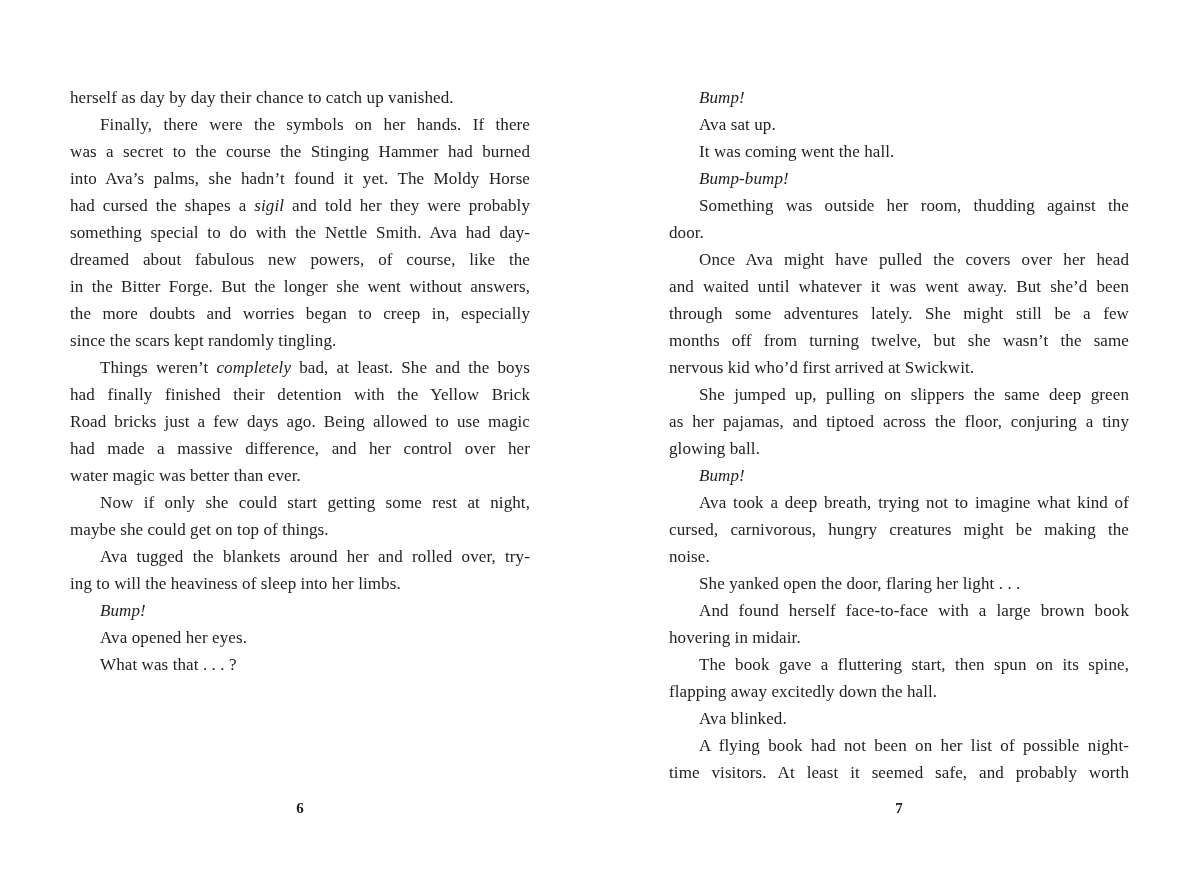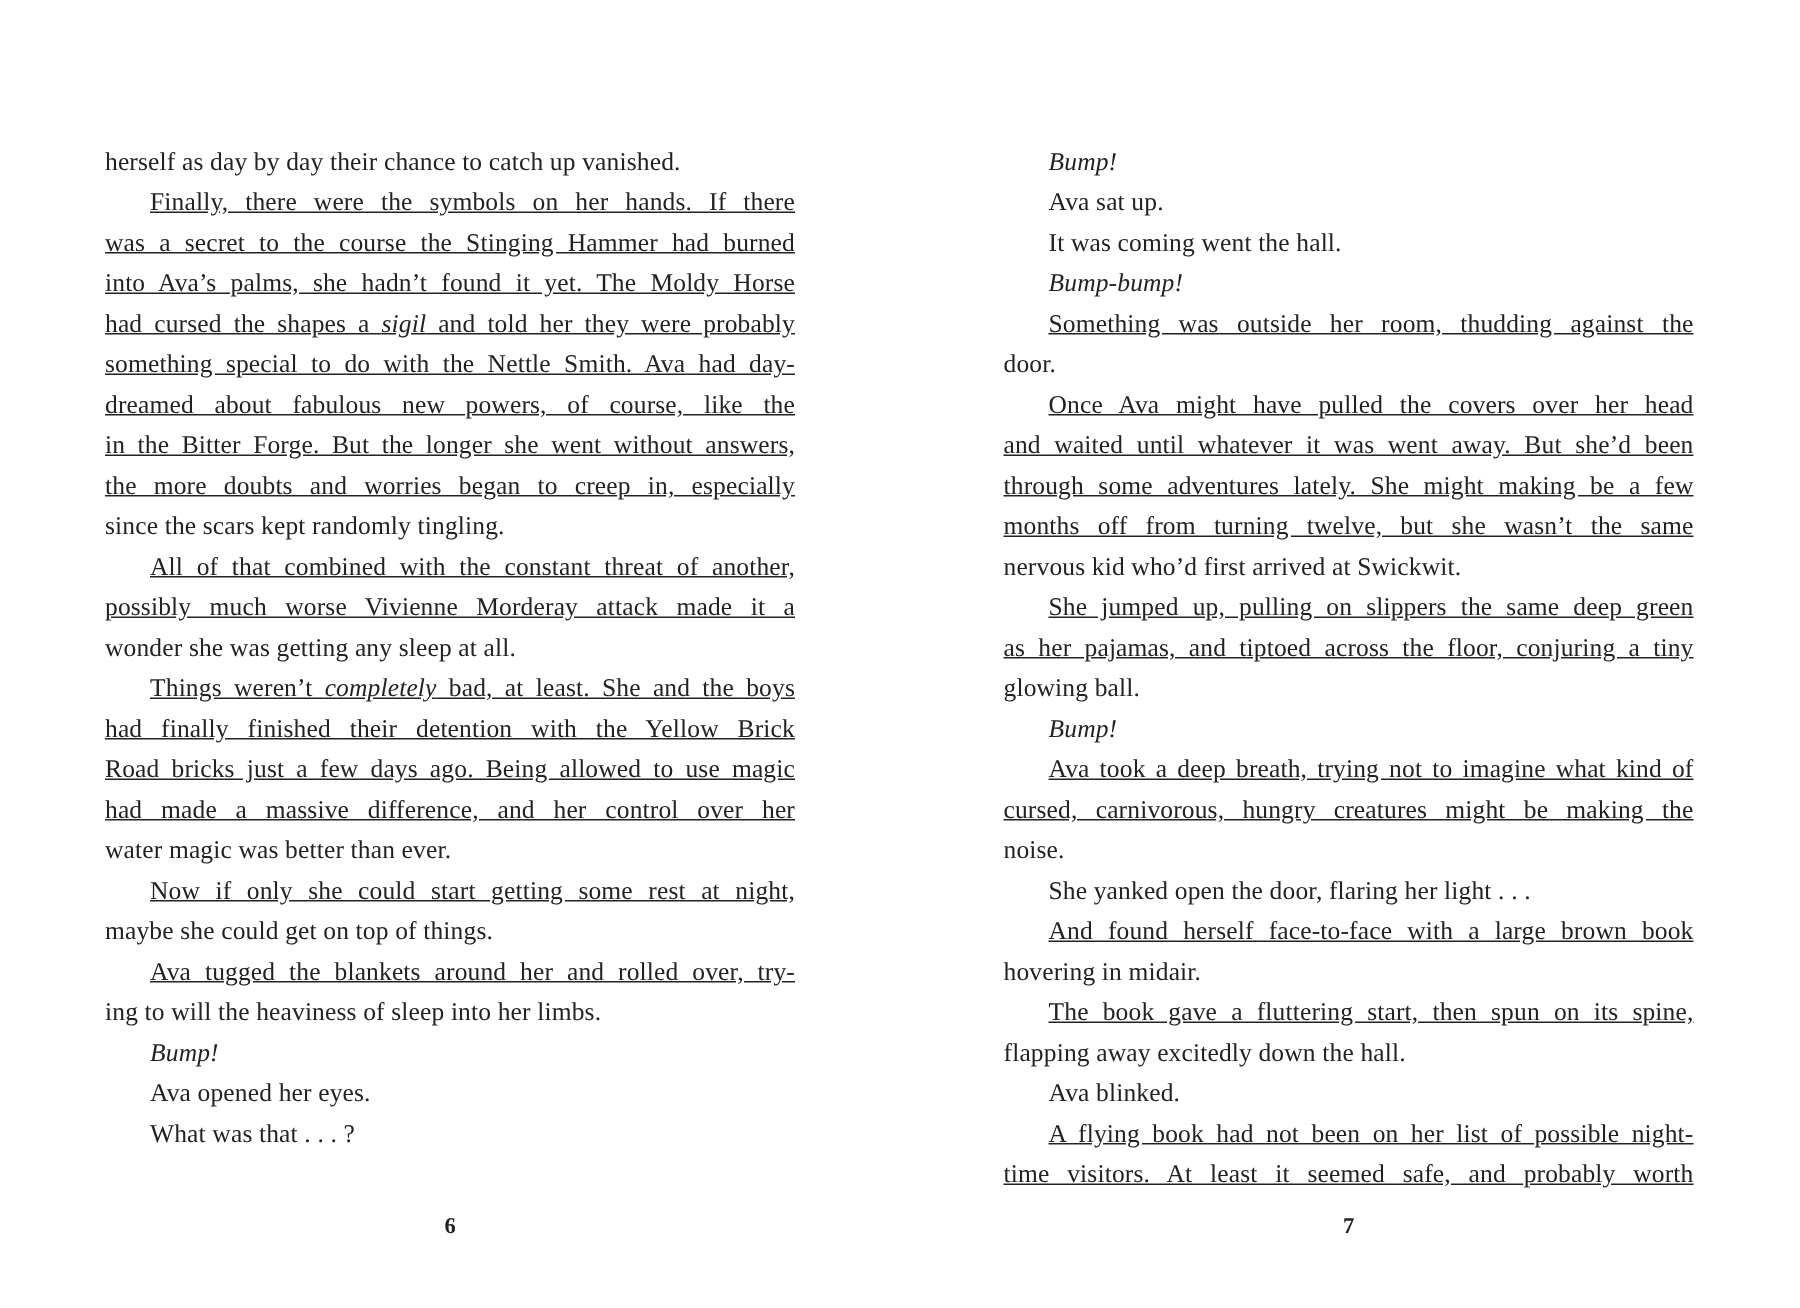--- a/index.html
+++ b/index.html
@@ -10,39 +10,38 @@
   body {
     width: 1200px;
     height: 872px;
     position: relative;
     overflow: hidden;
     font-family: "Liberation Serif", "DejaVu Serif", serif;
     color: #222222;
   }
   .page {
     position: absolute;
-    top: 94px;
+    top: 84px;
     width: 460px;
   }
   .page-left  { left: 70px;  }
   .page-right { left: 669px; }
   .text-block {
     width: 100%;
   }
   .line {
     font-size: 17px;
     line-height: 27px;
     height: 27px;
     text-align: left;
     letter-spacing: 0.1px;
   }
   .line.j {
     text-align: justify;
     text-align-last: justify;
-    text-decoration: underline;
   }
   .line.indent {
     text-indent: 30px;
   }
   .it {
     font-style: italic;
   }
   .page-number {
     position: absolute;
     top: 716px;
@@ -67,25 +66,20 @@
         <div class="paragraph">
           <div class="line j indent"><span>Finally, there were the symbols on her hands. If there</span></div>
           <div class="line j"><span>was a secret to the course the Stinging Hammer had burned</span></div>
           <div class="line j"><span>into Ava’s palms, she hadn’t found it yet. The Moldy Horse</span></div>
           <div class="line j"><span>had cursed the shapes a </span><span class="it">sigil</span><span> and told her they were probably</span></div>
           <div class="line j"><span>something special to do with the Nettle Smith. Ava had day-</span></div>
           <div class="line j"><span>dreamed about fabulous new powers, of course, like the</span></div>
           <div class="line j"><span>in the Bitter Forge. But the longer she went without answers,</span></div>
           <div class="line j"><span>the more doubts and worries began to creep in, especially</span></div>
           <div class="line"><span>since the scars kept randomly tingling.</span></div>
-        </div>
-        <div class="paragraph">
-          <div class="line j indent"><span>All of that combined with the constant threat of another,</span></div>
-          <div class="line j"><span>possibly much worse Vivienne Morderay attack made it a</span></div>
-          <div class="line"><span>wonder she was getting any sleep at all.</span></div>
         </div>
         <div class="paragraph">
           <div class="line j indent"><span>Things weren’t </span><span class="it">completely</span><span> bad, at least. She and the boys</span></div>
           <div class="line j"><span>had finally finished their detention with the Yellow Brick</span></div>
           <div class="line j"><span>Road bricks just a few days ago. Being allowed to use magic</span></div>
           <div class="line j"><span>had made a massive difference, and her control over her</span></div>
           <div class="line"><span>water magic was better than ever.</span></div>
         </div>
         <div class="paragraph">
           <div class="line j indent"><span>Now if only she could start getting some rest at night,</span></div>
@@ -122,21 +116,21 @@
         <div class="paragraph">
           <div class="line indent"><span class="it">Bump-bump!</span></div>
         </div>
         <div class="paragraph">
           <div class="line j indent"><span>Something was outside her room, thudding against the</span></div>
           <div class="line"><span>door.</span></div>
         </div>
         <div class="paragraph">
           <div class="line j indent"><span>Once Ava might have pulled the covers over her head</span></div>
           <div class="line j"><span>and waited until whatever it was went away. But she’d been</span></div>
-          <div class="line j"><span>through some adventures lately. She might making be a few</span></div>
+          <div class="line j"><span>through some adventures lately. She might still be a few</span></div>
           <div class="line j"><span>months off from turning twelve, but she wasn’t the same</span></div>
           <div class="line"><span>nervous kid who’d first arrived at Swickwit.</span></div>
         </div>
         <div class="paragraph">
           <div class="line j indent"><span>She jumped up, pulling on slippers the same deep green</span></div>
           <div class="line j"><span>as her pajamas, and tiptoed across the floor, conjuring a tiny</span></div>
           <div class="line"><span>glowing ball.</span></div>
         </div>
         <div class="paragraph">
           <div class="line indent"><span class="it">Bump!</span></div>

